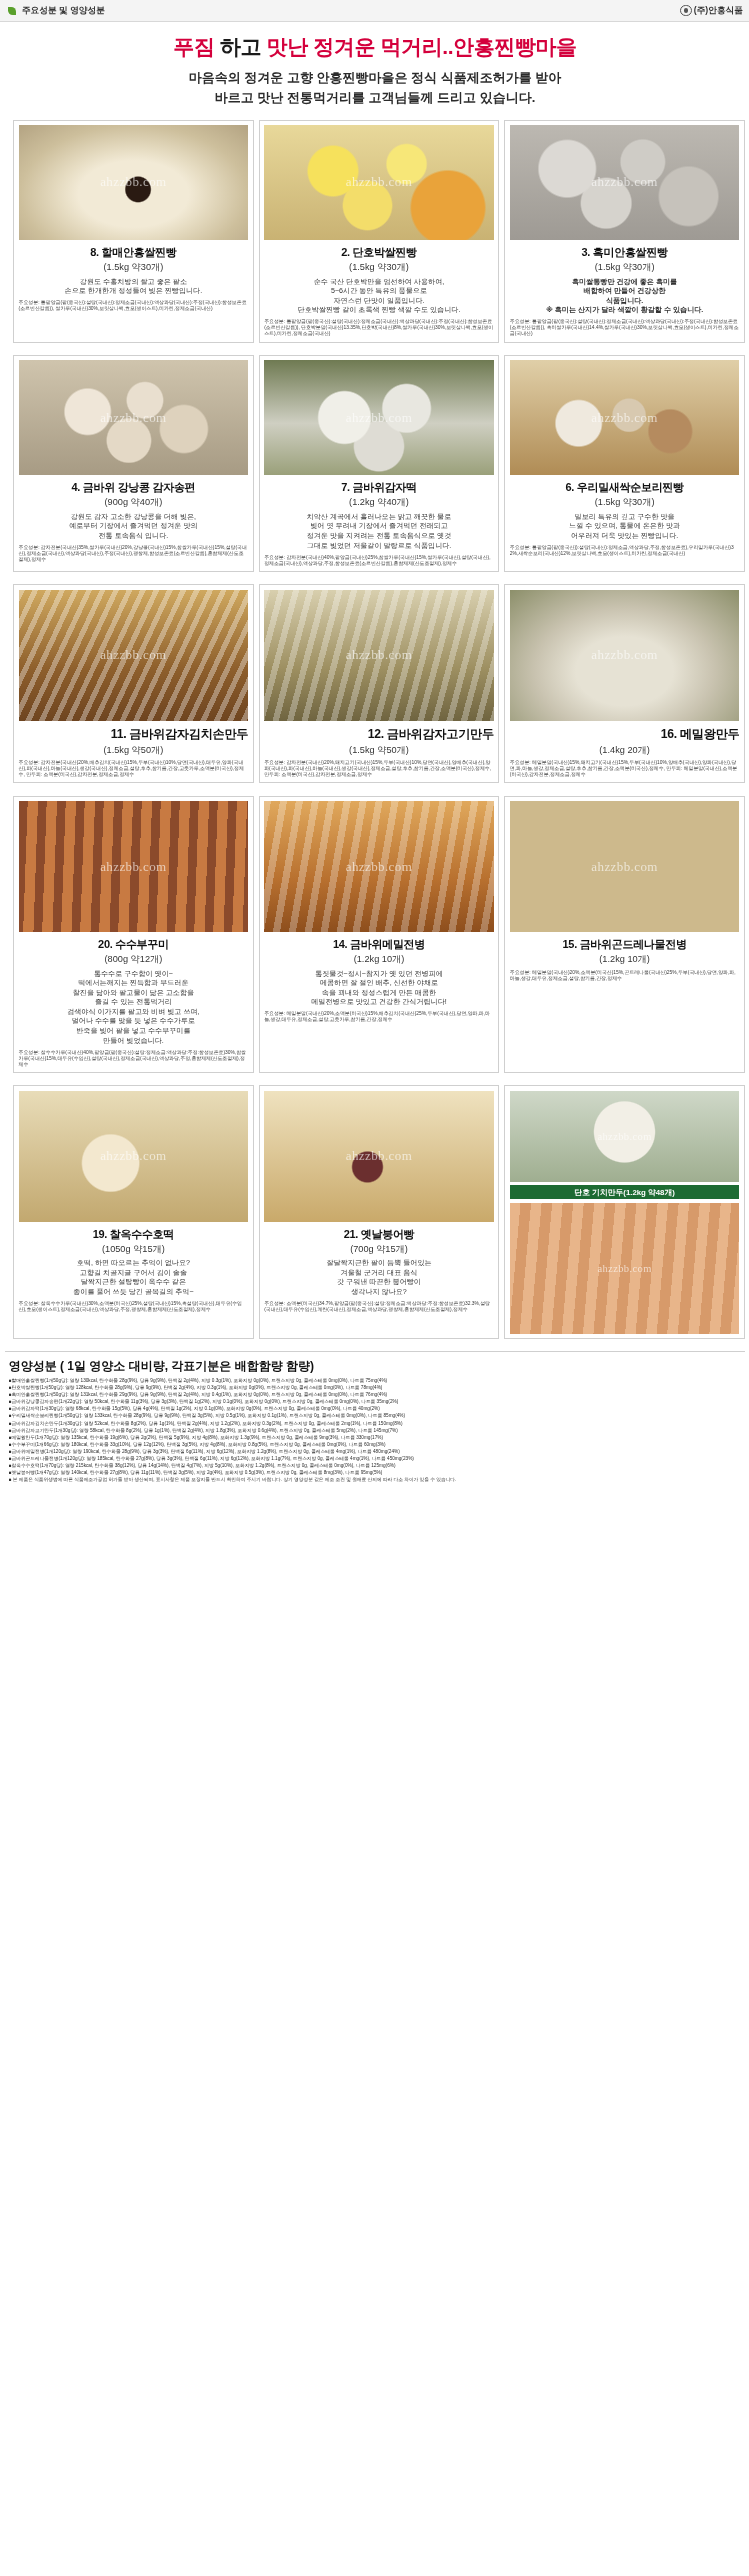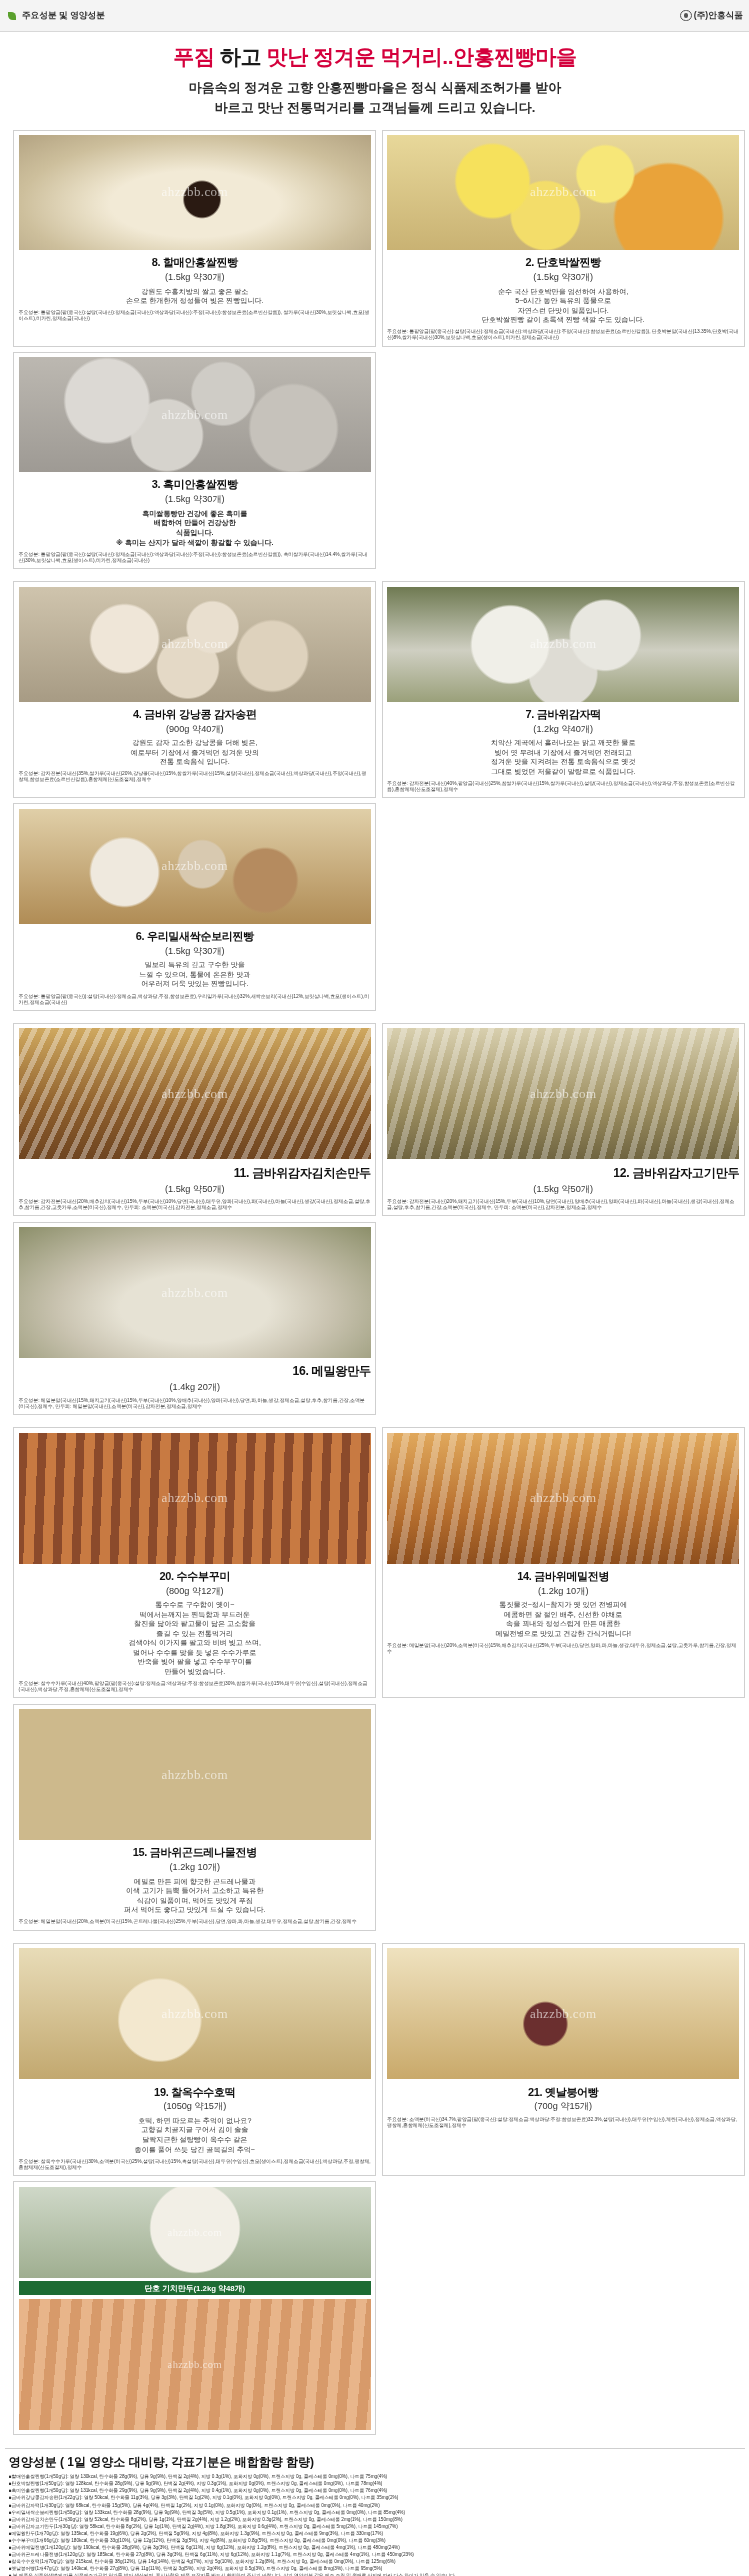--- a/index.html
+++ b/index.html
@@ -8,21 +8,21 @@
     width: 750px;
     background: #ffffff;
     font-family: "Liberation Sans", "DejaVu Sans", sans-serif;
     color: #222;
     -webkit-font-smoothing: none;
   }
   .page { width:750px; position:relative; }
 
   
   .topbar {
-    height: 32px;
+    height: 22px;
     background: #f4f4f4;
     border-bottom: 0.9px solid #d8d8d8;
     display:flex; align-items:center; justify-content:space-between;
     padding: 0 7px;
   }
   .topbar-left { display:flex; align-items:center; gap:4.4px; font-size:8.7px; color:#333; font-weight:bold;}
   .leaf-icon { width:10.5px; height:10.5px; display:inline-block; position:relative;}
   .leaf-icon:before{
     content:""; position:absolute; left:0.9px; top:1.7px; width:7.8px; height:7.8px;
     background:#5aa02c; border-radius: 0 60% 0 60%;
@@ -34,21 +34,21 @@
   
   .headline-wrap { text-align:center; padding: 10.5px 0 3.5px; }
   .headline { font-size: 21px; font-weight:bold; letter-spacing:-0.4px; }
   .headline .red { color:#d4003c; }
   .headline .dark { color:#1b1b1b; }
   .subline { margin-top:7px; font-size:13px; font-weight:bold; color:#2b2b2b; line-height:1.6; }
 
   
   .grid {
     display:grid;
-    grid-template-columns: repeat(2, 1fr);
+    grid-template-columns: repeat(3, 1fr);
     gap: 5.2px;
     padding: 7px 5.2px 5.2px;
     margin-left: 8px;
   }
   .cell {
     border: 0.9px solid #cfcfcf;
     background:#fff;
     padding: 4.4px;
     position:relative;
     overflow:hidden;
@@ -343,24 +343,20 @@
       <div class="fine">주요성분: 메밀분말(국내산)20%,소맥분(미국산)15%,배추김치(국내산)25%,두부(국내산),당면,양파,파,마늘,생강,대두유,정제소금,설탕,고춧가루,참기름,간장,정제수</div>
     </div>
 
     <div class="cell">
       <div class="photo" style="height:131px">
         <div class="p12" style="position:absolute;inset:0"></div>
         <span class="wm">ahzzbb.com</span>
       </div>
       <div class="title">15. 금바위곤드레나물전병</div>
       <div class="subtitle">(1.2kg 10개)</div>
-      <div class="desc" style="white-space: pre-line;">메밀로 만든 피에 향긋한 곤드레나물과
-이색 고기가 듬뿍 들어가서 고소하고 특유한
-식감이 일품이며, 먹어도 맛있게 푸짐
-퍼서 먹어도 좋다고 맛있게 드실 수 있습니다.</div>
       <div class="fine">주요성분: 메밀분말(국내산)20%,소맥분(미국산)15%,곤드레나물(국내산)25%,두부(국내산),당면,양파,파,마늘,생강,대두유,정제소금,설탕,참기름,간장,정제수</div>
     </div>
   </div>
 
   <div class="grid">
 
     <div class="cell">
       <div class="photo" style="height:131px">
         <div class="p13" style="position:absolute;inset:0"></div>
         <span class="wm">ahzzbb.com</span>
@@ -374,20 +370,24 @@
       <div class="fine">주요성분: 찰옥수수가루(국내산)30%,소맥분(미국산)25%,설탕(국내산)15%,흑설탕(국내산),대두유(수입산),효모(생이스트),정제소금(국내산),액상과당,주정,팽창제,혼합제제(산도조절제),정제수</div>
     </div>
 
     <div class="cell">
       <div class="photo" style="height:131px">
         <div class="p14" style="position:absolute;inset:0"></div>
         <span class="wm">ahzzbb.com</span>
       </div>
       <div class="title">21. 옛날붕어빵</div>
       <div class="subtitle">(700g 약15개)</div>
+      <div class="desc" style="white-space: pre-line;">잘달짝지근한 팥이 듬뿍 들어있는
+겨울철 군거리 대표 음식
+갓 구워낸 따끈한 붕어빵이
+생각나지 않나요?</div>
       <div class="fine">주요성분: 소맥분(미국산)34.7%,팥앙금(팥(중국산):설탕:정제소금:액상과당:주정:합성보존료)32.3%,설탕(국내산),대두유(수입산),계란(국내산),정제소금,액상과당,팽창제,혼합제제(산도조절제),정제수</div>
     </div>
 
     <div class="cell">
       <div class="badge">새로 고침 맞음 (2개 24개)</div>
       <div class="stack">
         <div class="photo short p15">
           <span class="wm sm">ahzzbb.com</span>
         </div>
         <div class="ribbon">단호 기치만두(1.2kg 약48개)</div>

